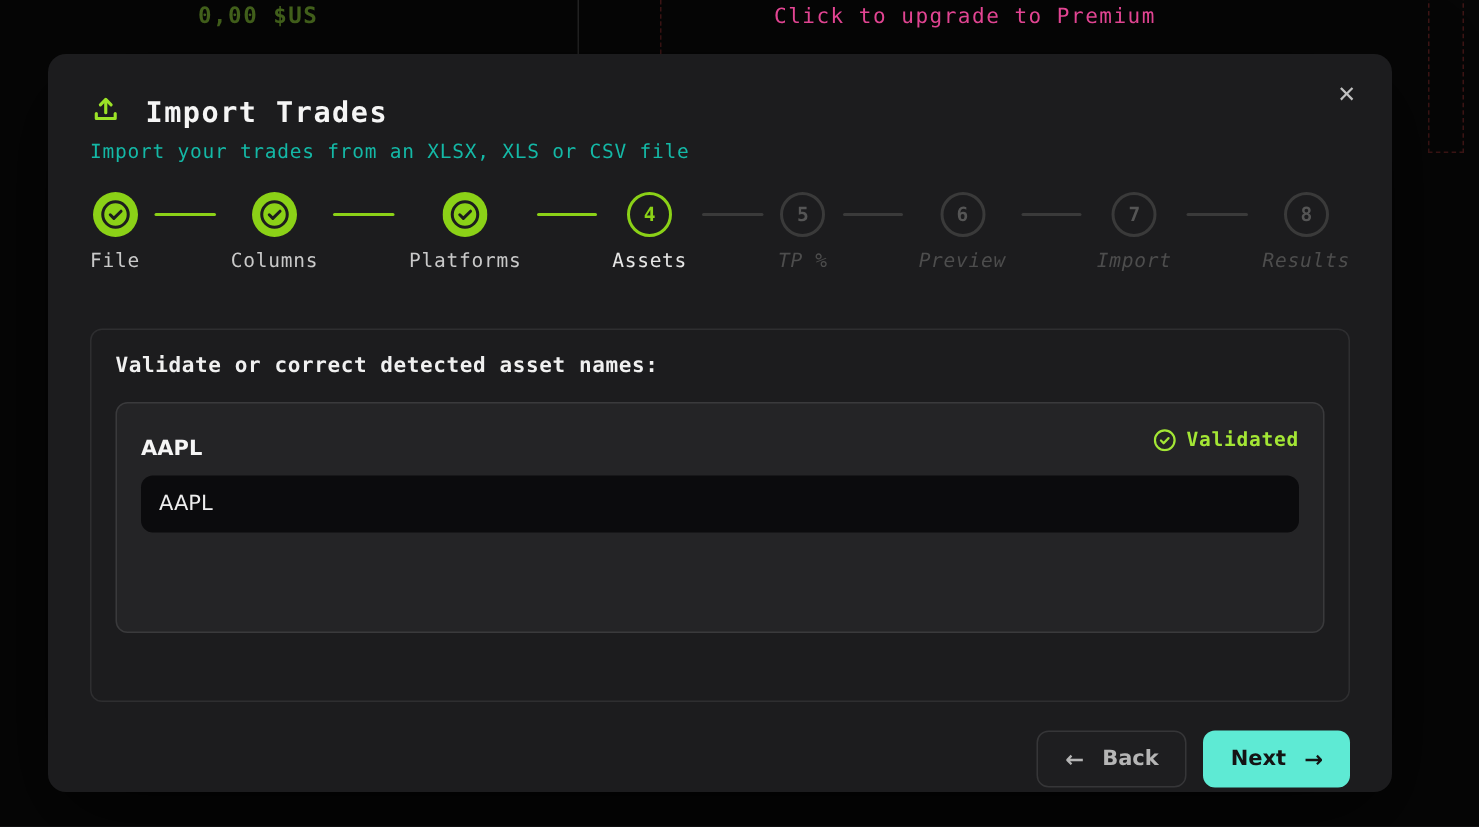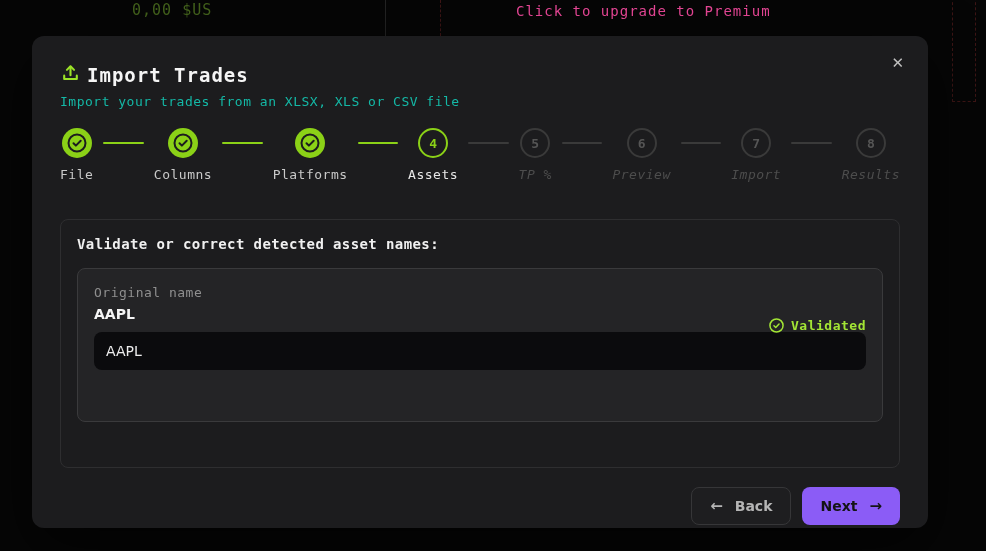--- a/index.html
+++ b/index.html
@@ -8,21 +8,21 @@
     background:#060606;
     font-family:"DejaVu Sans Mono", monospace;
     position:relative;
     color:#e8e8e8;
   }
 
   
   .bg-layer { position:absolute; inset:0; }
   .bg-balance {
     position:absolute; left:132px; top:1px;
-    font-weight:normal; font-size:15px; letter-spacing:1px;
+    font-weight:bold; font-size:15px; letter-spacing:1px;
     color:#44631c;
   }
   .bg-vline { position:absolute; left:385px; top:0; width:1px; height:36px; background:#232323; }
   .bg-vline-dashed { position:absolute; left:440px; top:0; height:36px; width:0; border-left:1px dashed #3d1515; }
   .bg-upgrade {
     position:absolute; left:516px; top:3px;
     font-size:14px; color:#ec4899; letter-spacing:1px;
     cursor:pointer;
   }
   .bg-dashed-box {
@@ -37,21 +37,21 @@
     padding:26px 28px 24px 28px;
     box-shadow:0 20px 60px rgba(0,0,0,.7);
   }
   .close-btn {
     position:absolute; top:16px; right:20px;
     font-family:"DejaVu Sans", sans-serif;
     font-size:15px; color:#c0c0c0; cursor:pointer; line-height:1;
     padding:4px;
   }
 
-  .modal-header { display:flex; align-items:center; gap:6px; }
+  .modal-header { display:flex; align-items:center; gap:16px; }
   .title { font-size:19px; font-weight:bold; color:#f5f5f5; letter-spacing:1px; }
   .subtitle { margin-top:7px; font-size:13px; color:#14b8a6; letter-spacing:.5px; }
 
   
   .stepper { display:flex; align-items:flex-start; margin-top:19px; width:100%; }
   .step { display:flex; flex-direction:column; align-items:center; gap:9px; }
   .step-circle {
     width:30px; height:30px; border-radius:50%;
     display:flex; align-items:center; justify-content:center;
     font-size:13px; font-weight:bold;
@@ -86,33 +86,33 @@
   .ticker-label { margin-top:16px; }
   .ticker-input {
     display:block; width:100%; margin-top:10px; height:38px;
     background:#0b0b0d; border:none; border-radius:8px;
     color:#ededed; font-family:"DejaVu Sans", sans-serif; font-size:14px;
     padding:0 12px; outline:none;
   }
   .status-badge {
     position:absolute; top:17px; right:16px;
     display:flex; align-items:flex-start; gap:7px;
-    font-size:13px; font-weight:bold; color:#a3e635; letter-spacing:.5px;margin-top:32px;
+    font-size:13px; font-weight:bold; color:#a3e635; letter-spacing:.5px;
   }
 
   
   .footer { display:flex; justify-content:flex-end; gap:11px; margin-top:19px; }
   .btn {
     display:flex; align-items:center; gap:12px;
     font-family:"DejaVu Sans", sans-serif; font-weight:bold; font-size:14px;
     border-radius:8px; padding:0 18px; height:38px; cursor:pointer;
     border:none;
   }
   .btn-back { background:#1e1e20; border:1px solid #363638; color:#b5b5b5; }
-  .btn-next { background:#8b5cf6; color:#141414; }
+  .btn-next { background:#5eead4; color:#141414; }
   .btn .arrow { font-size:15px; font-weight:bold; }
 </style>
 </head>
 <body>
 
 <div class="bg-layer">
   <div class="bg-balance">0,00 $US</div>
   <div class="bg-vline"></div>
   <div class="bg-vline-dashed"></div>
   <div class="bg-upgrade">Click to upgrade to Premium</div>
@@ -207,21 +207,20 @@
 
     <div class="asset-card">
       <div class="status-badge">
         <svg width="15" height="15" viewBox="0 0 16 16">
           <circle cx="8" cy="8" r="7" fill="none" stroke="#a3e635" stroke-width="1.6"></circle>
           <path d="M5.3 8.2l1.9 1.9 3.5-3.6" fill="none" stroke="#a3e635" stroke-width="1.6" stroke-linecap="round" stroke-linejoin="round"></path>
         </svg>
         <span>Validated</span>
       </div>
 
-      <div class="field-label">Original name</div>
       <div class="field-value">AAPL</div>
 
       <input class="ticker-input" type="text" value="AAPL" style="">
     </div>
   </div>
 
   <div class="footer">
     <button class="btn btn-back">
       <span class="arrow">←</span>
       <span>Back</span>

